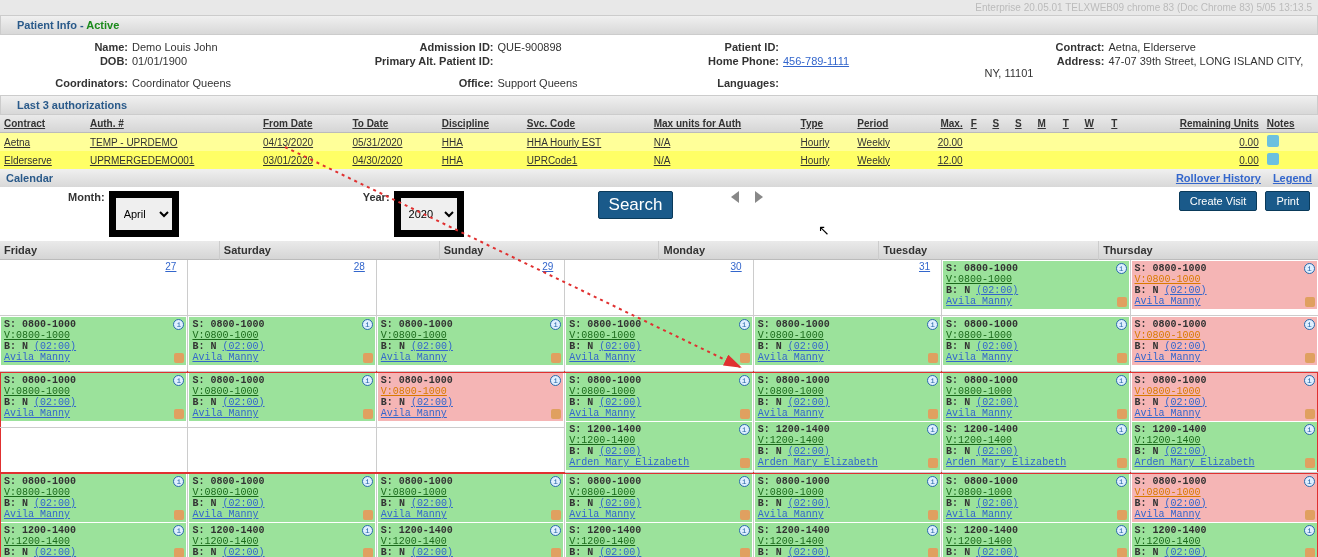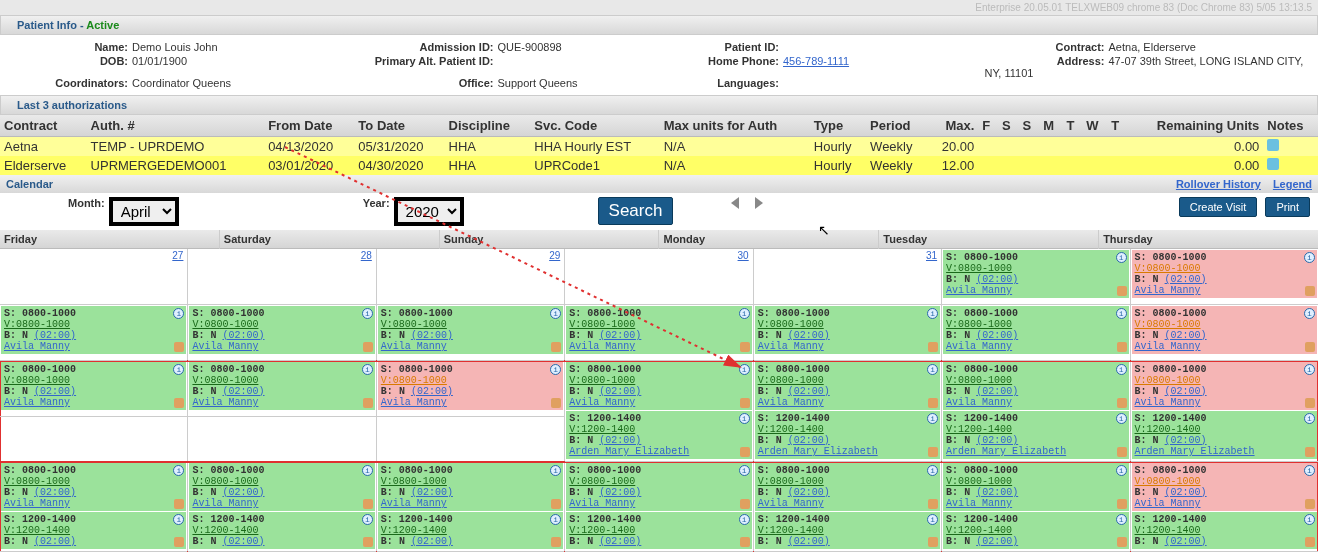--- a/index.html
+++ b/index.html
@@ -5,46 +5,46 @@
 * { box-sizing: border-box; margin: 0; padding: 0; }
 body { font-family: Arial, sans-serif; font-size: 11px; color: #333; background: #fff; width: 1318px; }
 .top-bar { background: #e8e8e8; padding: 2px 6px; text-align: right; color: #bbb; font-size: 10px; }
 .section-header { background: linear-gradient(#f0f0f0,#d8d8d8); border: 1px solid #ccc; padding: 3px 16px; font-weight: bold; color: #2a5a8a; font-size: 11px; }
 .status-active { color: #1a8a1a; }
 .patient-info-body { display: flex; padding: 4px 8px; font-size: 11px; }
 .pi-col { flex: 1; }
 .pi-row { margin: 2px 0; }
 .pi-label { font-weight: bold; display: inline-block; width: 120px; text-align: right; margin-right: 4px; }
 a { color: #3366cc; text-decoration: underline; cursor: pointer; }
-.auth-table { width: 100%; border-collapse: collapse; font-size: 13px; }
+.auth-table { width: 100%; border-collapse: collapse; font-size: 10px; text-decoration: underline; }
 .auth-table th { background: linear-gradient(#eaeaea,#d5d5d5); padding: 3px 4px; text-align: left; border-bottom: 1px solid #bbb; font-weight: bold; }
 .auth-table th.r { text-align: right; }
 .auth-table td { padding: 2px 4px; }
 .auth-table td.r { text-align: right; }
 .auth-row-0 { background: #ffff99; }
 .auth-row-1 { background: #ffff66; }
 .note-icon { display:inline-block; width:12px; height:12px; background:#6bc0e0; border-radius:2px; }
 .calendar-hdr { background: linear-gradient(#f0f0f0,#d8d8d8); padding: 3px 6px; font-weight: bold; display:flex; align-items:center; }
 .calendar-hdr .title { flex:0 0 auto; color:#2a5a8a; }
 .calendar-hdr .spacer { flex:1; }
 .link-btn { color:#3366cc; text-decoration:underline; cursor:pointer; margin-left:12px; }
 .filter-bar { display:flex; align-items:flex-start; padding:4px 8px; gap:4px; }
 .filter-bar label { font-weight:bold; margin-left:60px; }
-.filter-bar select { font-size:15px; padding:1px 4px; border:4px solid #000000; }
+.filter-bar select { font-size:11px; padding:9px 4px; border:7px solid #000000; }
 .btn-primary { background:#1a5a8a; color:#fff; border:1px solid #0a3a5a; padding:3px 10px; font-size:17px; cursor:pointer; border-radius:2px; }
 .btn-secondary { background:#1a5a8a; color:#fff; border:1px solid #0a3a5a; padding:3px 10px; font-size:11px; cursor:pointer; border-radius:2px; margin-left:8px;}
 .nav-arrow { display:inline-block; width:0; height:0; border-top:6px solid transparent; border-bottom:6px solid transparent; cursor:pointer; }
 .nav-prev { border-right:8px solid #888; margin-right:6px;}
 .nav-next { border-left:8px solid #888; margin-left:6px;}
 .cal-wrap { display:flex; }
 .cal-col { flex:1; border-right:1px solid #ccc; }
 .cal-col:last-child { border-right:none; }
 .cal-day-hdr { background: linear-gradient(#eaeaea,#d5d5d5); padding:3px 4px; font-weight:bold; border-bottom:1px solid #bbb; }
 .cal-cell { border-bottom:1px solid #ccc; position:relative; min-height:56px; font-size:10px; padding:1px; }
-.cell-date { position:absolute; top:1px; right:4px; color:#888; font-size:10px; }
+.cell-date { position:absolute; top:1px; right:11px; color:#888; font-size:10px; }
 .cell-date a { color:#3366cc; text-decoration:underline; }
 .visit { padding:2px 3px; margin-bottom:1px; position:relative;font-family:Liberation Mono, monospace; }
 .visit.green { background:#9be29b; }
 .visit.pink { background:#f5b5b5; }
 .visit .s-line { font-weight:bold; }
 .visit .v-line { color:#1a6a1a; text-decoration:underline; font-size:10px;}
 .visit .v-line.orange { color:#d97a00; }
 .visit .b-line { font-size:10px; }
 .visit .b-line .b-lbl { font-weight:bold; }
 .visit .aide { color:#3366cc; text-decoration:underline; font-size:10px;}

